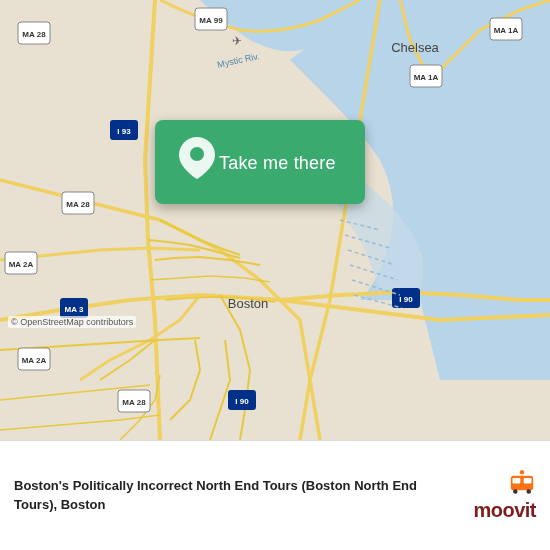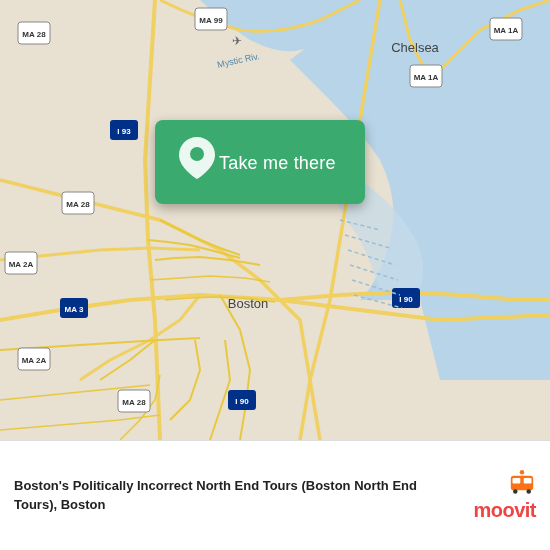--- a/index.html
+++ b/index.html
@@ -97,21 +97,21 @@
     #moovit-logo {
       display: flex;
       flex-direction: column;
       align-items: flex-end;
       gap: 2px;
     }
 
     .moovit-text {
       font-size: 20px;
       font-weight: 700;
-      color: #ef4444;
+      color: #7f1d1d;
       letter-spacing: -0.5px;
     }
 
     .moovit-icon {
       width: 28px;
       height: 28px;
     }
   </style>
 </head>
 <body>
@@ -215,20 +215,23 @@
     <line x1="340" y1="220" x2="380" y2="230" stroke="#9bbdd4" stroke-width="1.5" stroke-dasharray="4,3"></line>
     <line x1="345" y1="235" x2="390" y2="248" stroke="#9bbdd4" stroke-width="1.5" stroke-dasharray="4,3"></line>
     <line x1="348" y1="250" x2="395" y2="265" stroke="#9bbdd4" stroke-width="1.5" stroke-dasharray="4,3"></line>
     <line x1="350" y1="265" x2="398" y2="280" stroke="#9bbdd4" stroke-width="1.5" stroke-dasharray="4,3"></line>
     <line x1="352" y1="280" x2="400" y2="295" stroke="#9bbdd4" stroke-width="1.5" stroke-dasharray="4,3"></line>
     <line x1="354" y1="295" x2="402" y2="308" stroke="#9bbdd4" stroke-width="1.5" stroke-dasharray="4,3"></line>
 
   </svg>
 
   
+  <div id="attribution">
+    <span>© OpenStreetMap contributors</span>
+  </div>
 
   
   <div id="popup-card">
     <div id="location-icon-wrapper">
 
       <svg width="36" height="42" viewBox="0 0 36 42" xmlns="http://www.w3.org/2000/svg">
         <path d="M18 0 C8.06 0 0 8.06 0 18 C0 31.5 18 42 18 42 C18 42 36 31.5 36 18 C36 8.06 27.94 0 18 0Z" fill="white" opacity="0.9"></path>
         <circle cx="18" cy="17" r="7" fill="#3aaa6e"></circle>
       </svg>
     </div>

